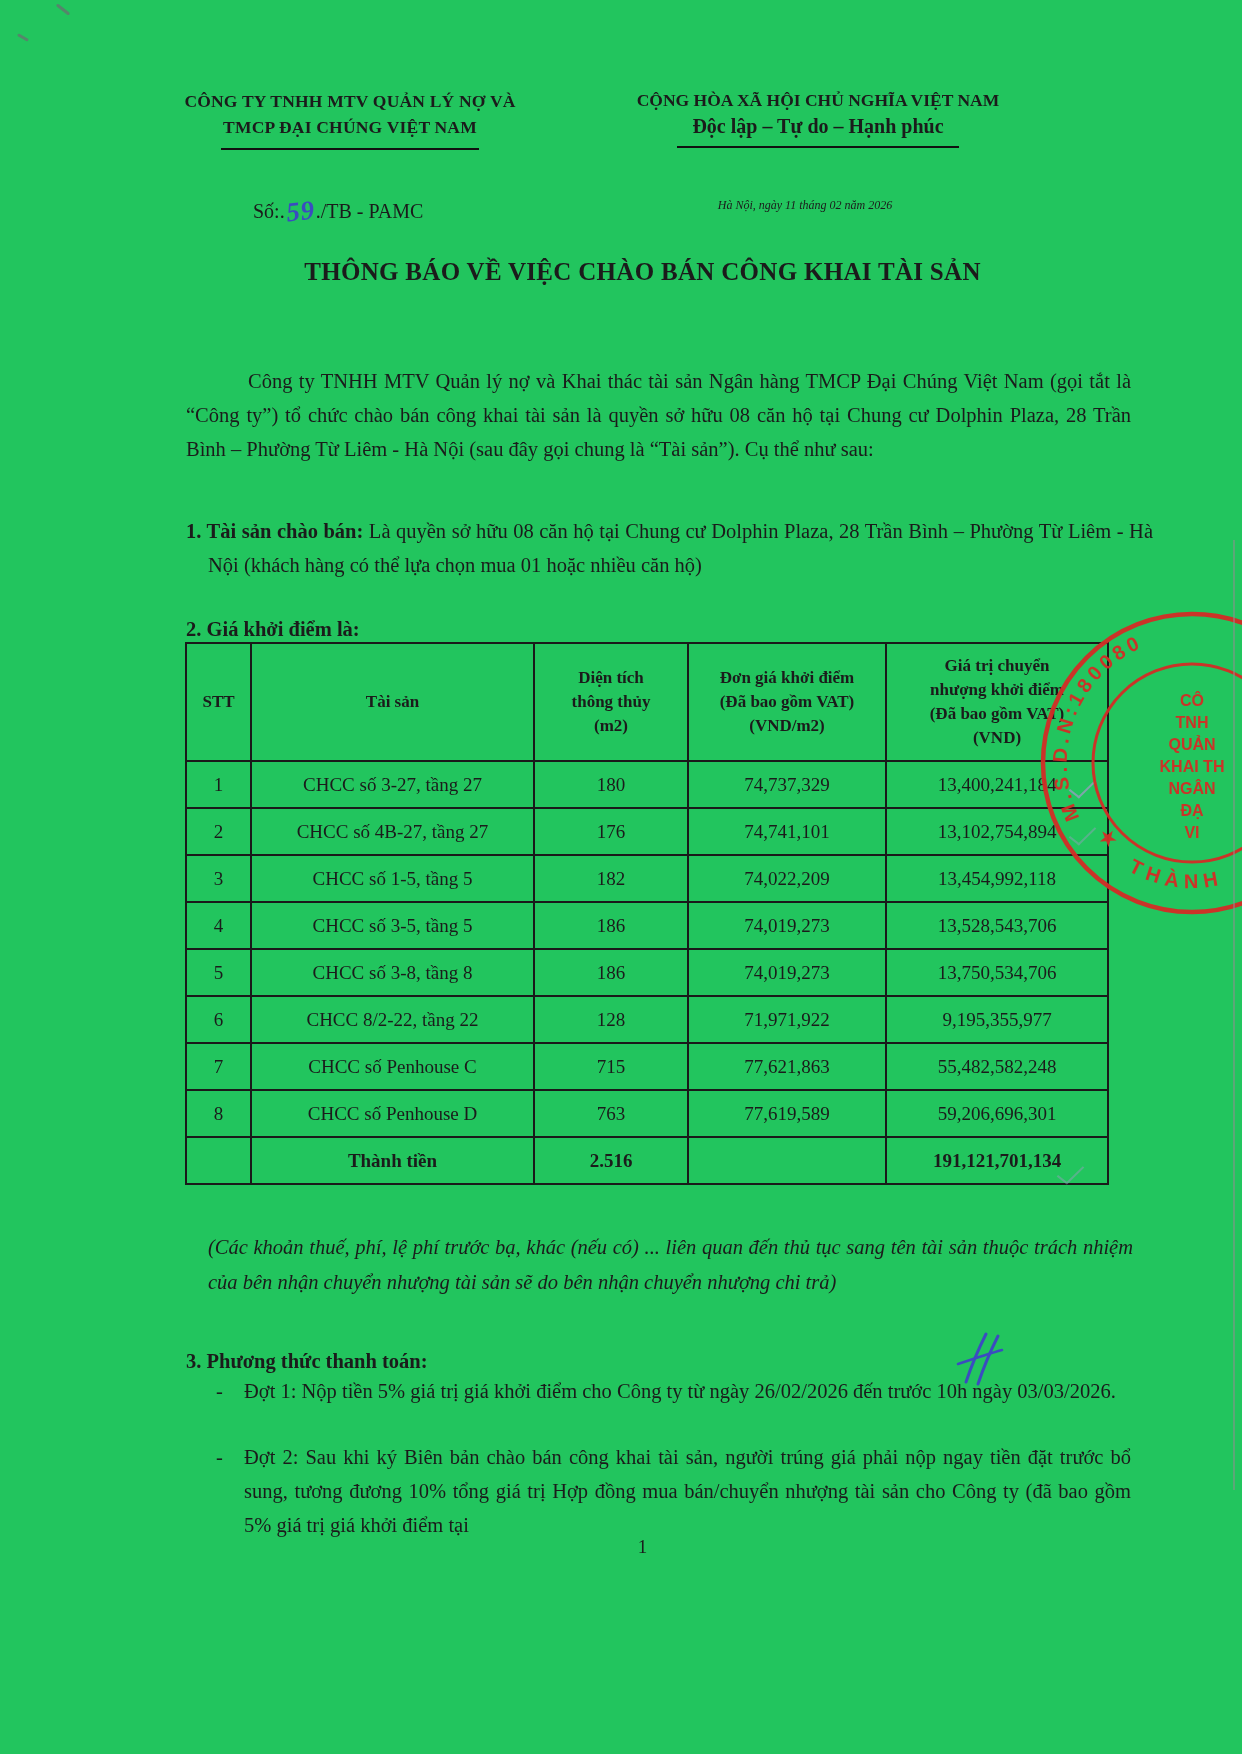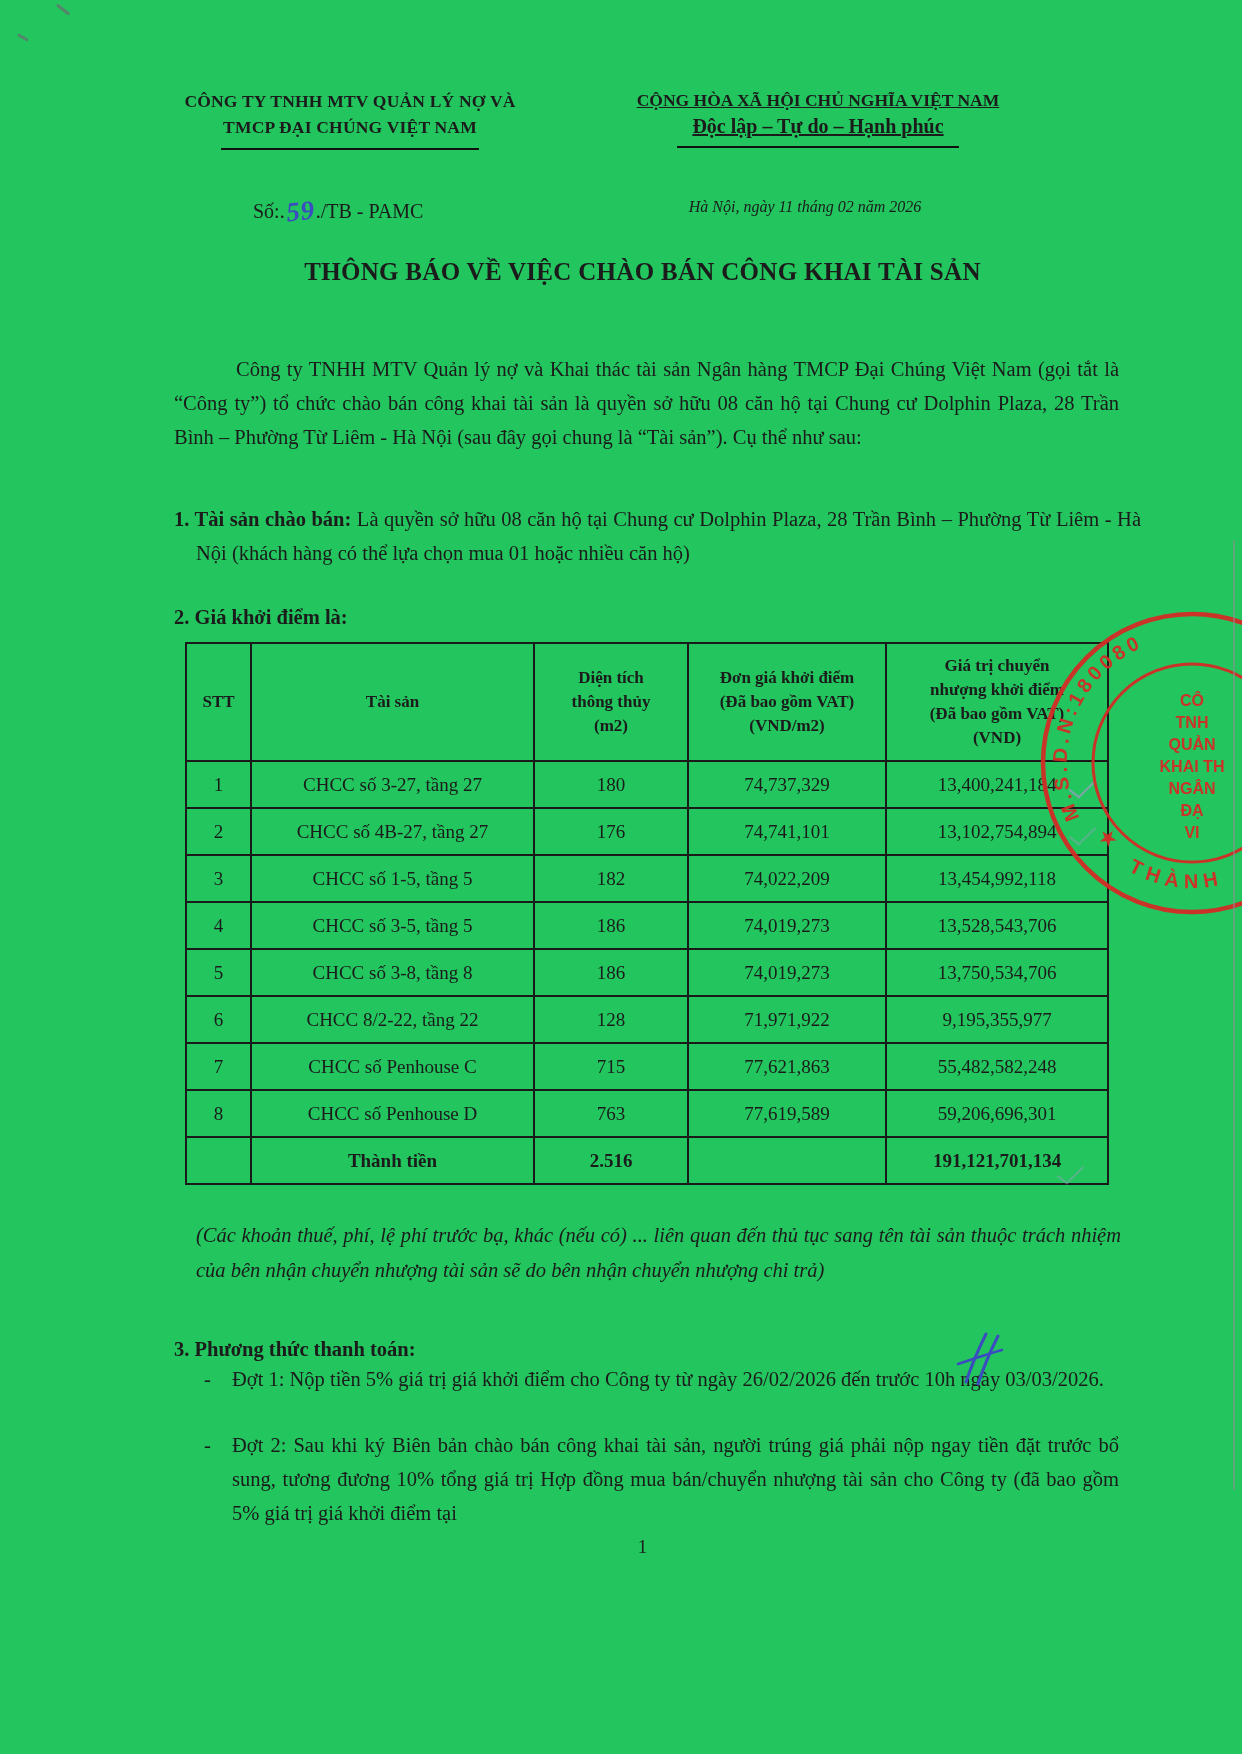--- a/index.html
+++ b/index.html
@@ -13,38 +13,38 @@
   }
   
   .hdr-left{
     position:absolute;left:140px;top:88px;width:420px;
     text-align:center;font-weight:bold;font-size:17.5px;line-height:26px;
     letter-spacing:.2px;
   }
   .hdr-left .rule{margin:8px auto 0;width:258px;height:0;border-top:2.5px solid #111;}
   .hdr-right{
     position:absolute;left:588px;top:88px;width:460px;
-    text-align:center;font-weight:bold;text-decoration:underline;
+    text-align:center;font-weight:bold;
   }
   .hdr-right .l1{font-size:17.5px;line-height:24px;}
   .hdr-right .l2{font-size:20px;line-height:28px;}
   .hdr-right .rule{margin:6px auto 0;width:282px;height:0;border-top:2.5px solid #111;}
   .doc-no{position:absolute;left:253px;top:194px;font-size:20px;}
   .doc-no .hand{
     color:#3b4cc0;font-style:italic;font-size:27px;font-weight:bold;
     display:inline-block;transform:rotate(-6deg) translateY(2px);
     letter-spacing:1px;margin:0 1px;
   }
-  .date-line{position:absolute;left:640px;top:198px;width:330px;font-style:italic;font-size:16px;text-align:center;}
+  .date-line{position:absolute;left:640px;top:198px;width:330px;font-style:italic;font-size:12px;text-align:center;}
   
   .title{
     position:absolute;left:170px;top:258px;width:945px;margin:0;
     text-align:center;font-size:25px;font-weight:bold;letter-spacing:.3px;
   }
-  .para{position:absolute;left:170px;width:945px;font-size:20.5px;line-height:34px;margin:4px;}
+  .para{position:absolute;left:170px;width:945px;font-size:20.5px;line-height:34px;margin:16px;}
   .intro{top:348px;text-align:justify;text-indent:62px;}
   .item1{top:498px;padding-left:22px;text-indent:-22px;text-align:justify;}
   .item1 b{font-weight:bold;}
   .heading2{top:596px;font-weight:bold;}
   .note{top:1214px;left:192px;width:925px;font-style:italic;text-align:justify;line-height:35px;}
   .heading3{top:1328px;font-weight:bold;}
   .bullet{display:flex;}
   .bullet .dash{flex:0 0 28px;padding-left:30px;box-sizing:content-box;}
   .bullet .btxt{flex:1;text-align:justify;}
   .bullet1{top:1358px;}

